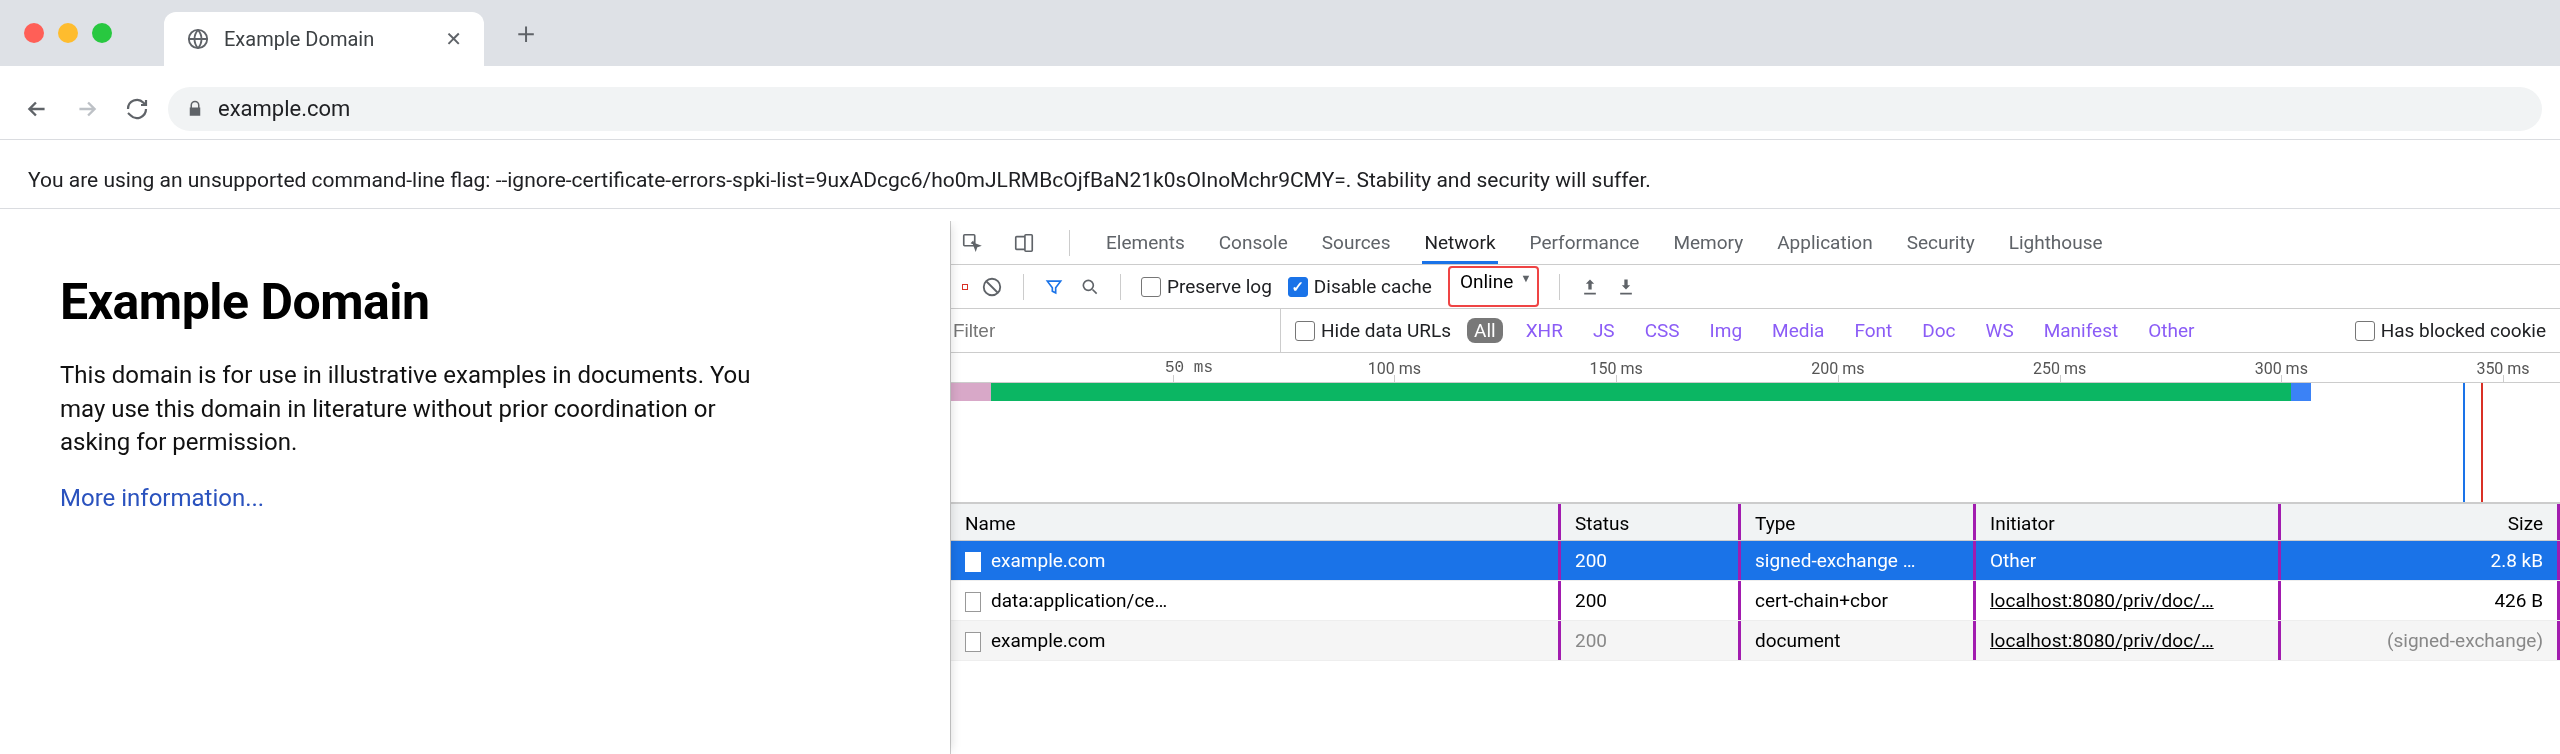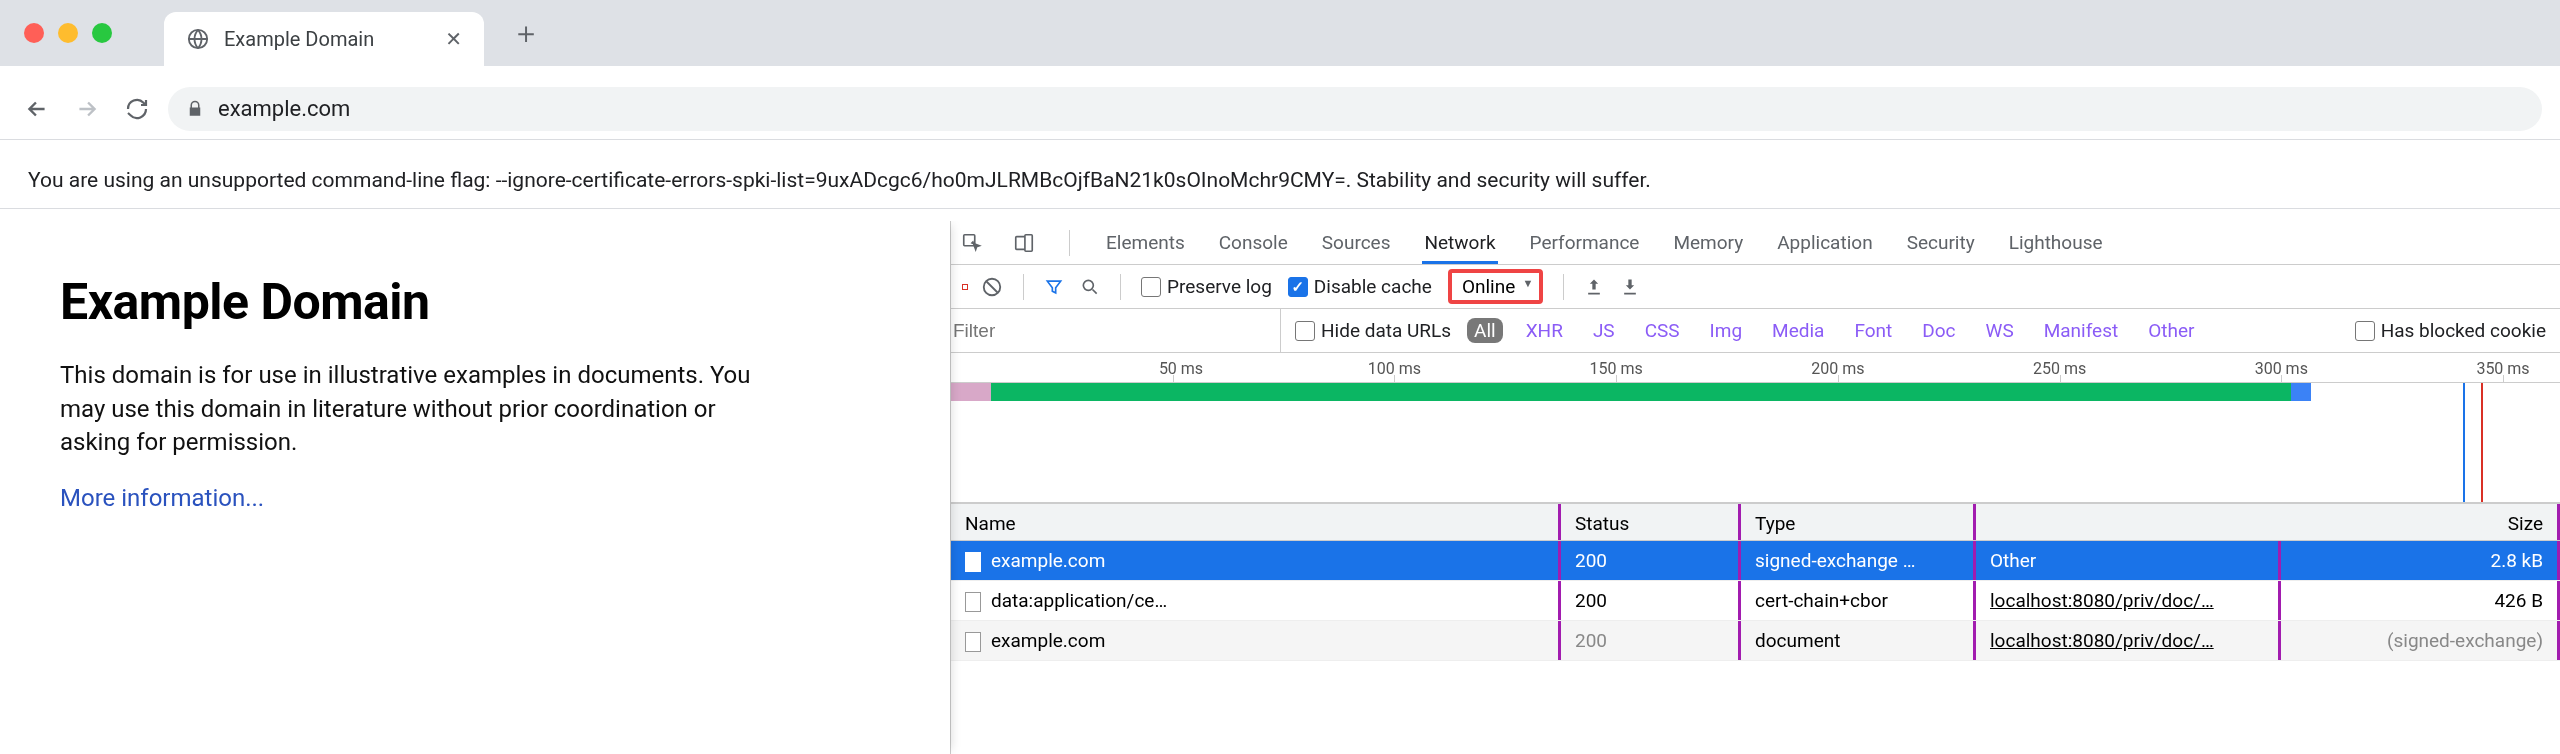--- a/index.html
+++ b/index.html
@@ -44,21 +44,21 @@
   .dt-tab.active { color: #202124; box-shadow: inset 0 -3px 0 #1a73e8; }
 
   .dt-toolbar { display: flex; align-items: center; height: 44px; border-bottom: 1px solid #ccc; padding: 0 14px; gap: 16px; }
   .record-dot { width: 18px; height: 18px; border-radius: 50%; background: #d93025; box-shadow: 0 0 0 2px #fff, 0 0 0 3px #d93025;}
   .no-sign { width:22px; height:22px; color:#5f6368; }
   .funnel { color:#1a73e8; }
   .checkbox-wrap { display:flex; align-items:center; gap:6px; color:#202124; }
   .checkbox { width:20px; height:20px; border:1px solid #767676; border-radius:3px; display:flex; align-items:center; justify-content:center;}
   .checkbox.checked { background:#1a73e8; border-color:#1a73e8; }
   .checkbox.checked::after{ content:"✓"; color:#fff; font-size:15px; font-weight:bold;}
-  .select { border:4px solid #ef4444; border-radius:4px; padding:2px 24px 2px 10px; position:relative; }
+  .select { border:2px solid #ef4444; border-radius:4px; padding:2px 24px 12px 10px; position:relative; }
   .select::after { content:"▼"; position:absolute; right:6px; top:4px; font-size:11px; color:#5f6368;}
 
   .filter-row { display:flex; align-items:center; height:44px; border-bottom:1px solid #ccc; }
   .filter-input { width:330px; height:100%; border:none; border-right:1px solid #ccc; padding:0 2px; font-size:19px; color:#888; background:transparent;}
   .filter-chips { display:flex; align-items:center; gap:16px; padding:0 14px; }
   .chip { color:#8b5cf6; cursor:pointer; padding:1px 7px; border-radius:8px;}
   .chip.active { background:#787878; color:#fff; }
   .right-filter { margin-left:auto; padding-right:14px; display:flex; align-items:center; gap:8px;}
 
   .timeline-hdr { height:30px; border-bottom:1px solid #ccc; position:relative; font-size:16px; color:#555;}
@@ -218,21 +218,21 @@
         </div>
         <div class="right-filter">
           <label class="checkbox-wrap">
             <span class="checkbox"></span>
               <span>Has blocked cookie</span>
           </label>
         </div>
       </div>
 
       <div class="timeline-hdr" id="timeline-hdr">
-          <span style="left: 230px;">50 ms</span>
+          <span style="left: 238px; font-family: Liberation Mono, monospace;">50 ms</span>
           <div class="tick" style="left: 221.714px;"></div>
           <span style="left: 443.429px;">100 ms</span>
           <div class="tick" style="left: 443.429px;"></div>
           <span style="left: 665.143px;">150 ms</span>
           <div class="tick" style="left: 665.143px;"></div>
           <span style="left: 886.857px;">200 ms</span>
           <div class="tick" style="left: 886.857px;"></div>
           <span style="left: 1108.57px;">250 ms</span>
           <div class="tick" style="left: 1108.57px;"></div>
           <span style="left: 1330.29px;">300 ms</span>
@@ -246,20 +246,21 @@
         <div class="overview-bar green" style="left:40px; width:1300px;"></div>
         <div class="overview-bar blue" style="left:1340px; width:20px;"></div>
         <div class="marker-line" style="left:1512px; background:#1a73e8;"></div>
         <div class="marker-line" style="left:1530px; background:#d93025;"></div>
       </div>
 
       <div class="net-header">
         <div class="col-name">Name</div>
         <div class="col-status">Status</div>
         <div class="col-type">Type</div>
+        <div class="col-init">Initiator</div>
         <div class="col-size">Size</div>
       </div>
       <div id="rows-holder">
           <div class="net-row sel">
             <div class="col-name"><span class="file-icon"></span>example.com</div>
             <div class="col-status">200</div>
             <div class="col-type">signed-exchange …</div>
             <div class="col-init">Other</div>
             <div class="col-size">2.8 kB</div>
           </div>

